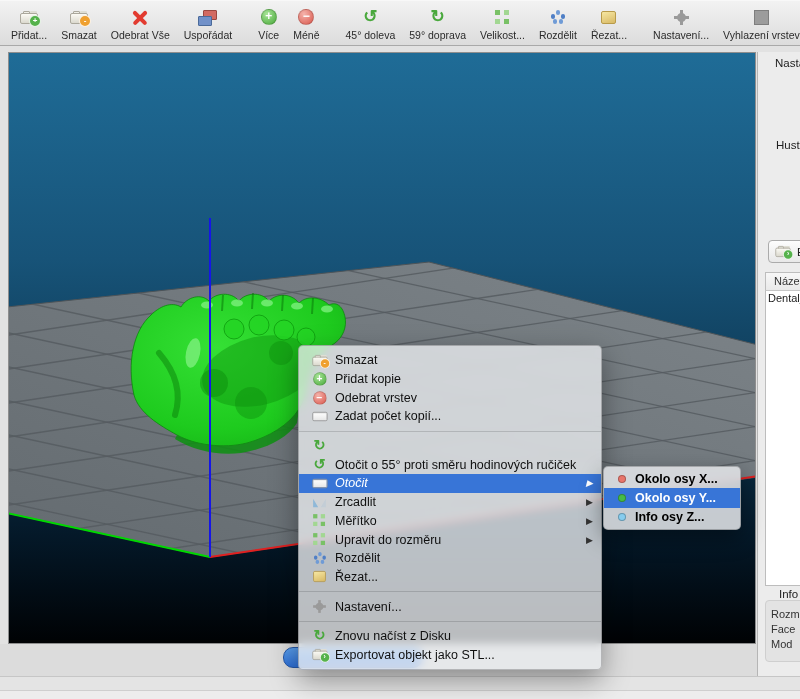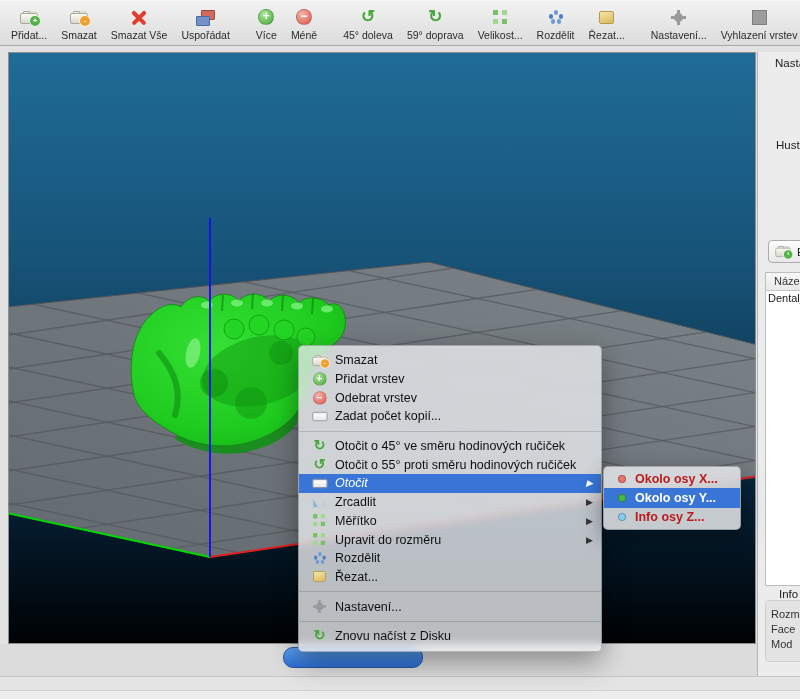--- a/index.html
+++ b/index.html
@@ -115,21 +115,21 @@
   .mi.hl .arrow{color:#fff;}
   .msep{height:1px;background:rgba(0,0,0,.14);margin:5px 0;}
 
   
   .submenu{position:absolute;left:603px;top:466px;width:138px;z-index:11;
     background:rgba(225,228,231,0.88);
     -webkit-backdrop-filter:blur(4px);backdrop-filter:blur(4px);
     border:1px solid rgba(0,0,0,.22);border-radius:5px;
     box-shadow:0 8px 22px rgba(0,0,0,.38);padding:2px 0;box-sizing:border-box;}
   .smi{height:19.3px;display:flex;align-items:center;gap:9px;padding:0 8px 0 14px;
-    font-size:12.5px;font-weight:bold;color:#b91c1c;white-space:nowrap;}
+    font-size:12.5px;font-weight:bold;color:#000000;white-space:nowrap;}
   .smi.hl{background:#3875D7;color:#fff;}
 </style>
 </head>
 <body>
 
 <div class="app">
 
   <div class="toolbar" id="toolbar">
       <button class="tb-btn">
         <span class="tb-ic">
@@ -148,21 +148,21 @@
             <span class="body"></span>
             <span class="badge orange">-</span>
           </span>
         </span>
         <span>Smazat</span>
       </button>
       <button class="tb-btn">
         <span class="tb-ic">
           <span class="ic ic-x"></span>
         </span>
-        <span>Smazat Vše</span>
+        <span>Odebrat Vše</span>
       </button>
       <button class="tb-btn">
         <span class="tb-ic">
           <span class="ic ic-arr"></span>
         </span>
         <span>Uspořádat</span>
       </button>
       <div class="tb-sep"></div>
       <button class="tb-btn">
         <span class="tb-ic">
@@ -365,40 +365,39 @@
             <span class="body"></span>
             <span class="badge orange">-</span>
           </span>
         </span>
         <span>Smazat</span>
       </div>
       <div class="mi">
         <span class="icw">
           <span class="ic ic-circle green">+</span>
         </span>
-        <span>Přidat vrstev</span>
+        <span>Přidat kopie</span>
       </div>
       <div class="mi">
         <span class="icw">
           <span class="ic ic-circle red">−</span>
         </span>
         <span>Odebrat vrstev</span>
       </div>
       <div class="mi">
         <span class="icw">
           <span class="ic ic-field"></span>
         </span>
         <span>Zadat počet kopií...</span>
       </div>
       <div class="msep"></div>
       <div class="mi">
         <span class="icw">
           <span class="ic ic-rglyph">↻</span>
         </span>
-        <span>Otočit o 45° ve směru hodinových ručiček</span>
       </div>
       <div class="mi">
         <span class="icw">
           <span class="ic ic-rglyph">↺</span>
         </span>
         <span>Otočit o 55° proti směru hodinových ručiček</span>
       </div>
       <div class="mi hl">
         <span class="icw">
           <span class="ic ic-field"></span>
@@ -451,20 +450,30 @@
           </span>
         </span>
         <span>Nastavení...</span>
       </div>
       <div class="msep"></div>
       <div class="mi">
         <span class="icw">
           <span class="ic ic-rglyph">↻</span>
         </span>
         <span>Znovu načíst z Disku</span>
+      </div>
+      <div class="mi">
+        <span class="icw">
+          <span class="ic ic-brick">
+            <span class="studs"></span>
+            <span class="body"></span>
+            <span class="badge green">›</span>
+          </span>
+        </span>
+        <span>Exportovat objekt jako STL...</span>
       </div>
     </div>
 
   <div class="submenu" id="submenu">
       <div class="smi">
         <span class="ic ic-dot" style="background: rgb(232, 117, 107);"></span>
         <span>Okolo osy X...</span>
       </div>
       <div class="smi hl">
         <span class="ic ic-dot" style="background: rgb(70, 187, 70);"></span>

